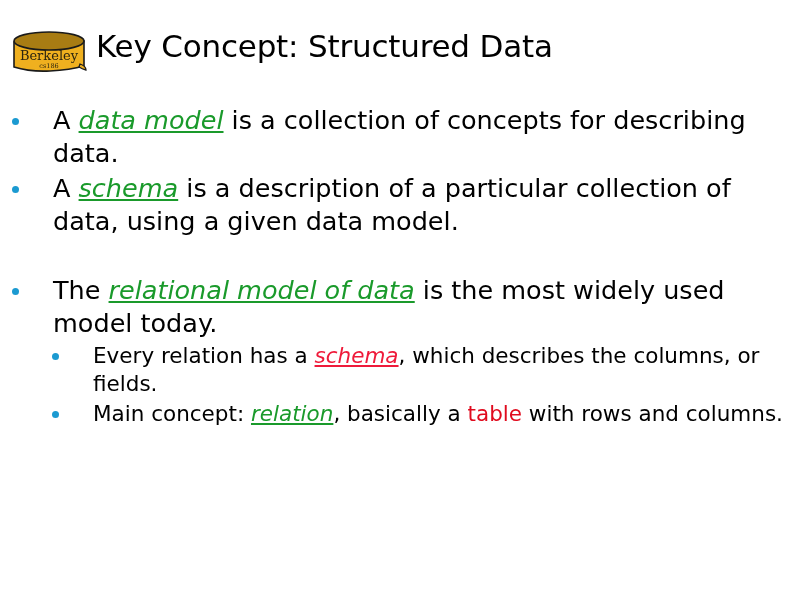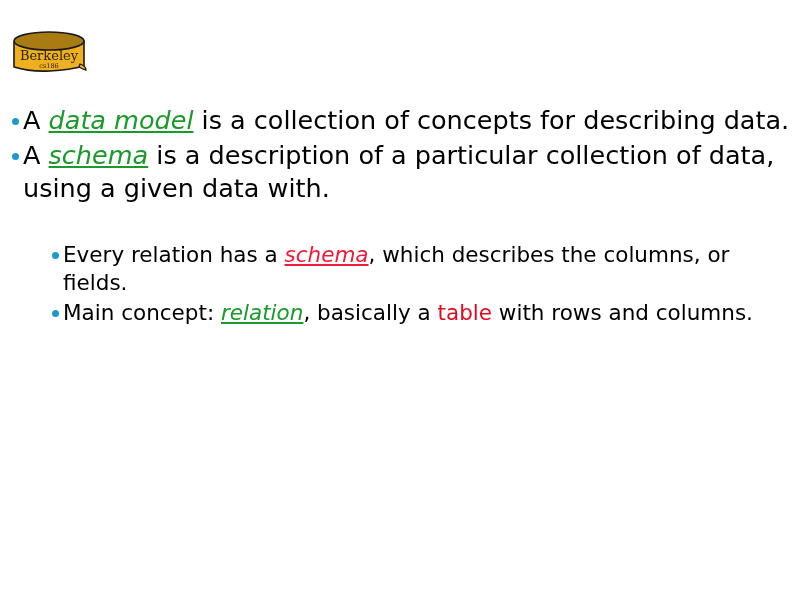--- a/index.html
+++ b/index.html
@@ -55,20 +55,21 @@
     position: absolute;
     left: 10px;
     top: 104px;
     width: 780px;
   }
 
   .bullet {
     display: flex;
     align-items: flex-start;
     margin: 0 0 2px 0;
+    gap: 30px;
   }
   .bullet.lvl1 { padding-left: 2px; }
   .bullet.lvl2 { padding-left: 42px; }
 
   .dot {
     flex: 0 0 auto;
     width: 7px;
     height: 7px;
     border-radius: 50%;
     background: #1b9ad1;
@@ -121,32 +122,37 @@
         <path d="M4 14 L4 39 Q20 44 40 43 Q60 42 74 38 L74 13 Z" fill="#efb01f" stroke="#1a1a1a" stroke-width="1.6"></path>
 
         <ellipse cx="39" cy="13" rx="35" ry="9" fill="#a87c13" stroke="#1a1a1a" stroke-width="1.6"></ellipse>
 
         <path d="M70 36 Q76 38 76 42 Q72 41 69 39 Z" fill="#efb01f" stroke="#1a1a1a" stroke-width="1.3"></path>
         <text x="39" y="32" text-anchor="middle" font-family="DejaVu Serif, serif" font-size="13" fill="#2b2410">Berkeley</text>
         <text x="39" y="40" text-anchor="middle" font-family="DejaVu Serif, serif" font-size="6.5" fill="#2b2410">cs186</text>
       </svg>
     </div>
 
+    <div class="slide-title">Key Concept: Structured Data</div>
   </div>
 
   <div class="body">
       <div class="bullet lvl1">
         <span class="dot"></span>
         <div class="btext"><span>A </span><span class="em-green">data model</span><span>  is a collection of concepts for describing data.</span></div>
       </div>
       <div class="bullet lvl1">
         <span class="dot"></span>
-        <div class="btext"><span>A </span><span class="em-green">schema</span><span> is a description of a particular collection of data, using a given data with.</span></div>
+        <div class="btext"><span>A </span><span class="em-green">schema</span><span> is a description of a particular collection of data, using a given data model.</span></div>
       </div>
       <div class="spacer"></div>
+      <div class="bullet lvl1">
+        <span class="dot"></span>
+        <div class="btext"><span>The </span><span class="em-green">relational model of data</span><span> is the most widely used model today.</span></div>
+      </div>
       <div class="bullet lvl2">
         <span class="dot"></span>
         <div class="btext"><span>Every relation has a </span><span class="em-red">schema</span><span>, which describes the columns, or fields.</span></div>
       </div>
       <div class="bullet lvl2">
         <span class="dot"></span>
         <div class="btext"><span>Main concept:  </span><span class="em-green">relation</span><span>, basically a </span><span class="em-red-plain">table</span><span> with rows and columns.</span></div>
       </div>
     </div>
 

